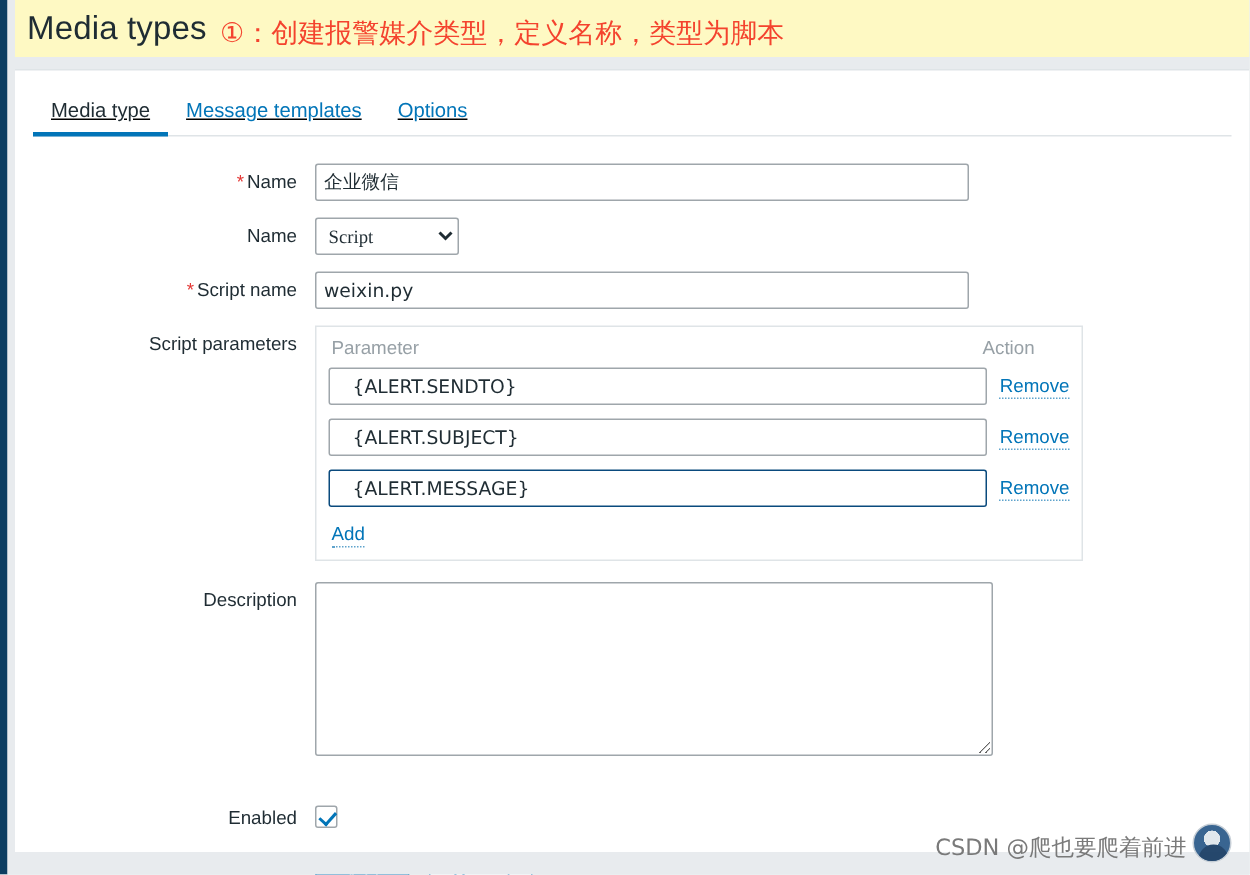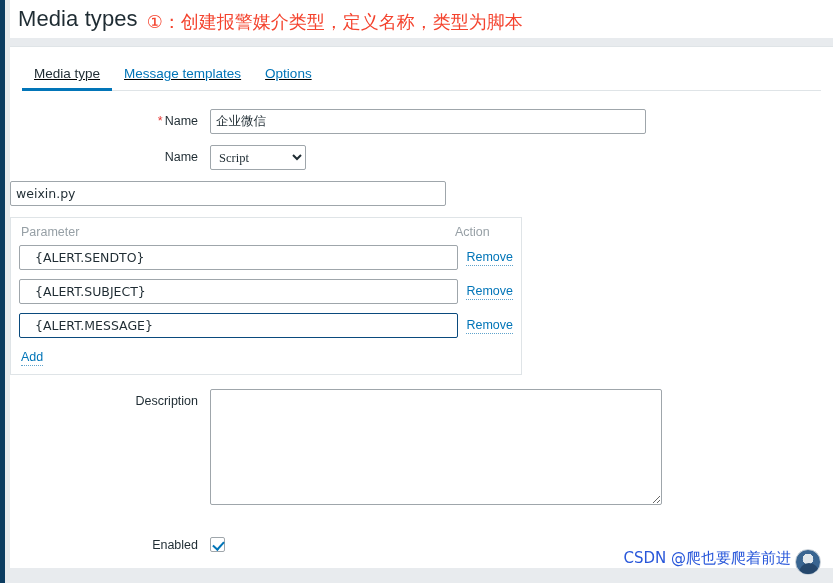--- a/index.html
+++ b/index.html
@@ -23,21 +23,21 @@
   }
   .rail-gap {
     position: absolute; left: 5px; top: 0;
     width: 5px; height: 583px;
     background: #e8ebee;
   }
   
   .header {
     position: absolute; left: 10px; top: 0;
     width: 823px; height: 38px;
-    background: #ffffff;
+    background: #fef9c3;
     display: flex; align-items: center;
     padding-left: 8px;
   }
   .page-title {
     font-size: 22px;
     color: #1f2c33;
     font-weight: normal;
     letter-spacing: 0.1px;
     white-space: nowrap;
   }
@@ -246,23 +246,23 @@
     background: #fff;
     color: #0275b8;
     border: 1px solid #0275b8;
     margin-left: 9px;
   }
   
   .watermark {
     position: absolute;
     right: 12px; bottom: 8px;
     display: flex;
-    align-items: flex-start;
+    align-items: flex-end;
     font-size: 15px;
-    color: #1d4ed8;
+    color: #737373;
     font-family: "DejaVu Sans", "Liberation Sans", sans-serif;
     white-space: nowrap;
     opacity: 0.95;
   }
   .wm-avatar {
     width: 26px; height: 26px;
     border-radius: 50%;
     margin-left: 4px;
     background: radial-gradient(circle at 50% 38%, #dfe6ec 0 28%, #2f5d8c 29% 100%);
     border: 1px solid #c3ccd4;
@@ -320,26 +320,30 @@
       <div class="row">
         <div class="label">Name</div>
         <div class="field">
           <select class="sel">
             <option>Script</option>
           </select>
         </div>
       </div>
 
       <div class="row">
+        <div class="label">
+          <span class="req">*</span><span>Script name</span>
+        </div>
         <div class="field">
           <input class="txt wide" type="text" value="weixin.py" style="">
         </div>
       </div>
 
       <div class="row">
+        <div class="label">Script parameters</div>
         <div class="field">
           <div class="params-box">
             <div class="params-head">
               <div class="ph-param">Parameter</div>
               <div class="ph-action">Action</div>
             </div>
 
             <div class="param-row">
               <input type="text" value="{ALERT.SENDTO}" style="">
               <a class="link">Remove</a>

